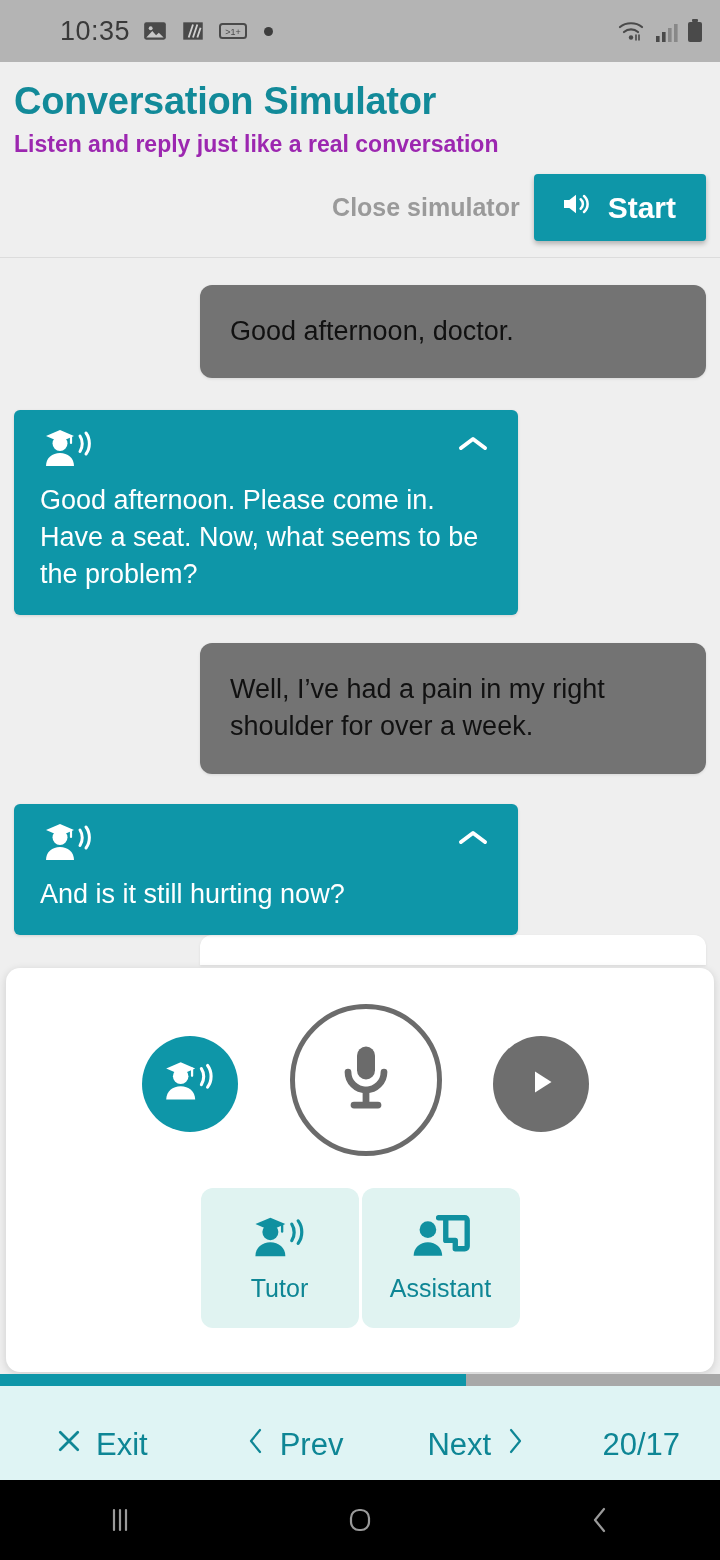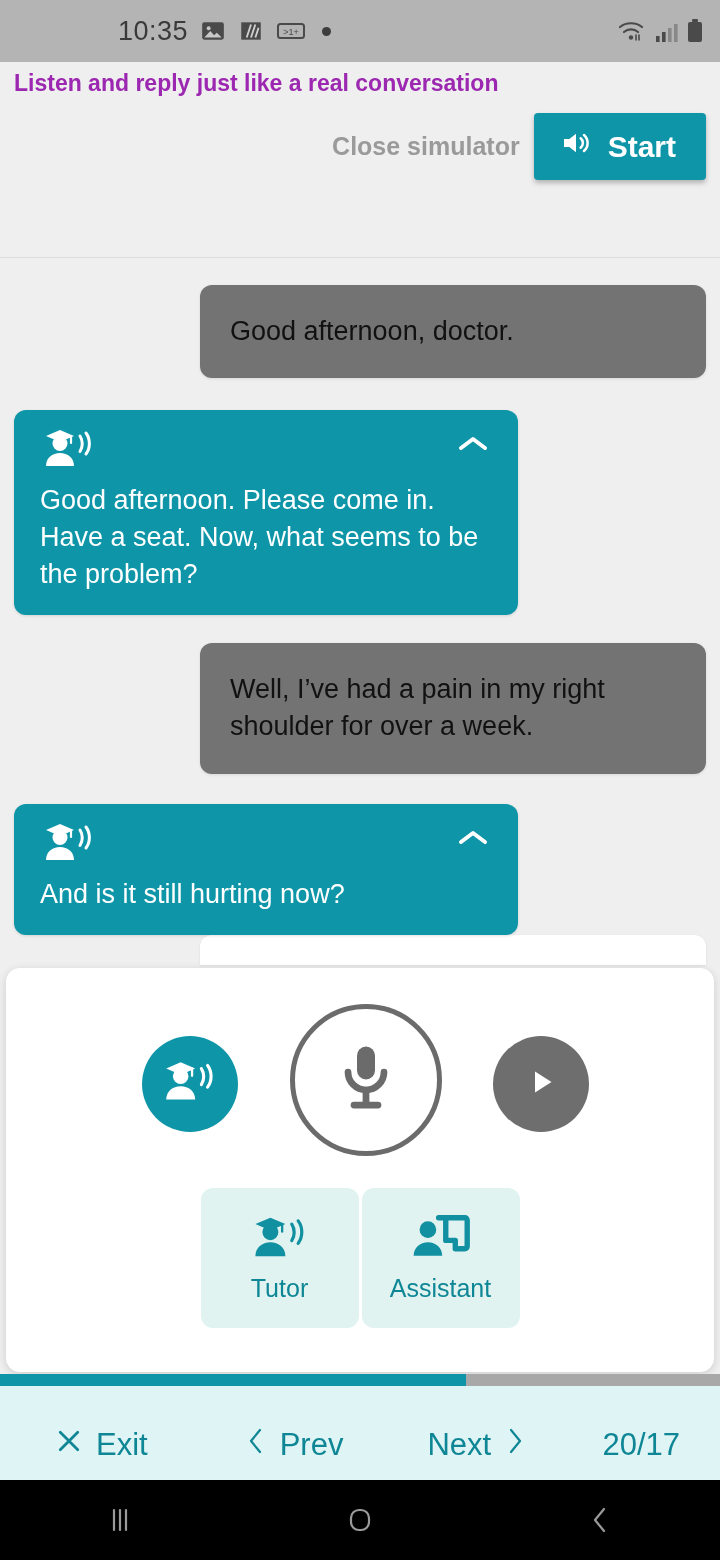--- a/index.html
+++ b/index.html
@@ -9,21 +9,21 @@
     background: #efefef;
     overflow: hidden;
   }
   .screen { position: relative; width: 720px; height: 1560px; background: #efefef; }
 
   
   .statusbar {
     position: absolute; top: 0; left: 0; width: 720px; height: 62px;
     background: #b4b4b4; display: flex; align-items: center;
   }
-  .sb-left { display: flex; align-items: center; gap: 12px; margin-left: 118px; }
+  .sb-left { display: flex; align-items: center; gap: 12px; margin-left: 60px; }
   .sb-time { font-size: 27px; color: #3a3a3a; font-weight: 400; letter-spacing: .5px; }
   .sb-icon { display: inline-flex; align-items: center; justify-content: center; }
   .sb-dot { width: 9px; height: 9px; border-radius: 50%; background: #3d3d3d; margin-left: 4px; }
   .sb-right { margin-left: auto; margin-right: 16px; display: flex; align-items: flex-end; gap: 8px; }
 
   
   .appheader {
     position: absolute; top: 62px; left: 0; width: 720px; height: 196px;
     background: #efefef; border-bottom: 1px solid #dcdcdc;
   }
@@ -61,21 +61,21 @@
   .row.right { justify-content: flex-end; }
   .row.left { justify-content: flex-start; }
 
   .bubble-user {
     background: #737373; border-radius: 12px;
     padding: 28px 30px; max-width: 506px; min-width: 506px;
     box-shadow: 0 1px 3px rgba(0,0,0,.10);
     font-size: 27px; line-height: 1.38; color: #111;
   }
   .bubble-tutor {
-    background: #0e96a8; border-radius: 12px;
+    background: #0e96a8; border-radius: 6px;
     padding: 16px 22px 22px 26px; width: 504px;
     box-shadow: 0 1px 3px rgba(0,0,0,.12);
     color: #fff; position: relative;
   }
   .bubble-tutor .bt-head {
     display: flex; align-items: flex-start; justify-content: space-between;
     margin-bottom: 6px;
   }
   .bubble-tutor .bt-text { font-size: 27px; line-height: 1.37; font-weight: 400; }
   .chev { padding: 6px 6px 0 0; cursor: pointer; }
@@ -190,20 +190,21 @@
       <span class="sb-icon">
         <svg width="18" height="26" viewBox="0 0 18 26">
             <rect x="6" y="1" width="6" height="3" rx="1" fill="#4a4a4a"></rect>
             <rect x="2" y="4" width="14" height="20" rx="2" fill="#4a4a4a"></rect>
           </svg>
       </span>
     </div>
   </div>
 
   <div class="appheader">
+    <div class="app-title">Conversation Simulator</div>
     <div class="app-sub">Listen and reply just like a real conversation</div>
     <div class="header-actions">
       <button class="close-sim">Close simulator</button>
       <button class="start-btn">
         <span>
           <svg width="36" height="32" viewBox="0 0 24 24">
               <path d="M3 9v6h4l5 4V5L7 9H3z" fill="#fff"></path>
               <path d="M15.5 8.5a4.5 4.5 0 010 7" stroke="#fff" stroke-width="1.9" fill="none" stroke-linecap="round"></path>
               <path d="M18 6a8 8 0 010 12" stroke="#fff" stroke-width="1.9" fill="none" stroke-linecap="round"></path>
             </svg>

